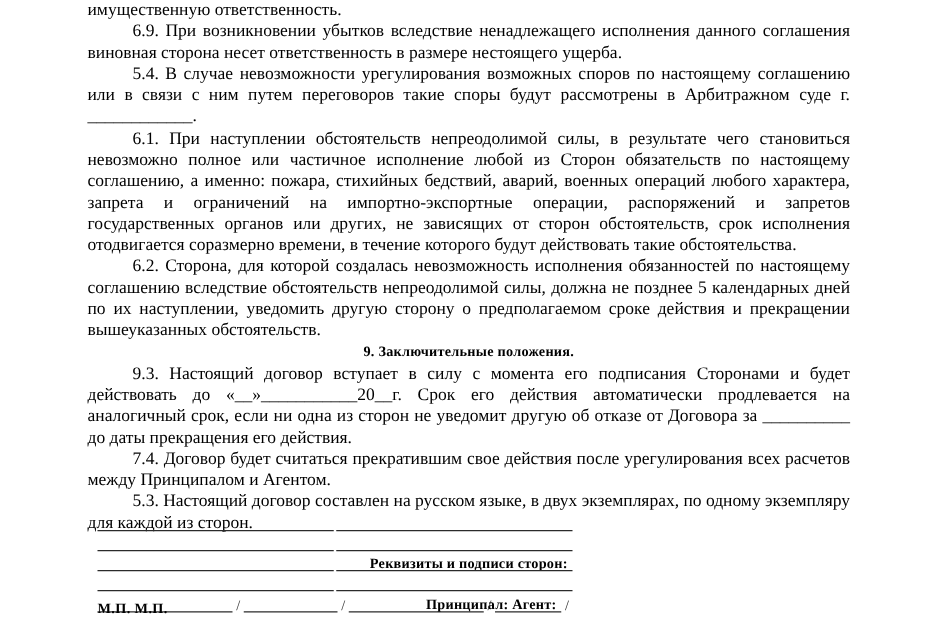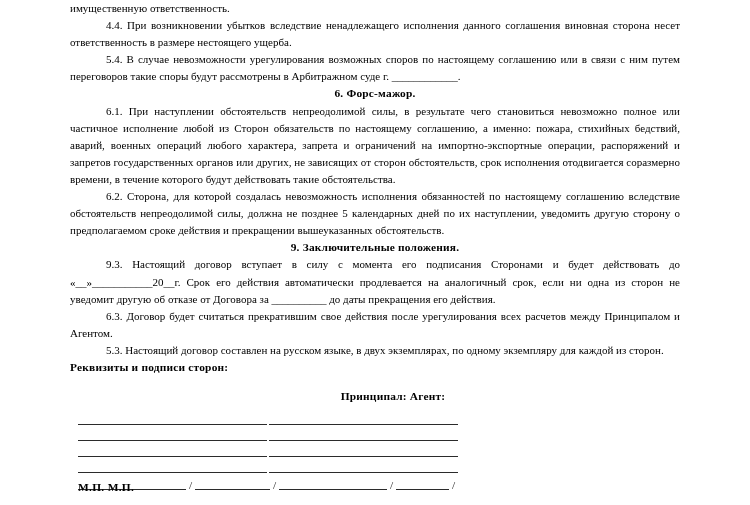--- a/index.html
+++ b/index.html
@@ -23,46 +23,47 @@
   }
   .doc-body {
     position: absolute;
     left: 70px;
     top: 0px;
     width: 610px;
   }
   p.para {
     margin: 0;
     padding: 0;
-    font-size: 11px;
+    font-size: 14px;
     line-height: 17.1px;
     text-align: justify;
     text-justify: inter-word;
     text-indent: 0;
     word-spacing: 0px;
     hyphens: none;
   }
   p.para.indented {
     text-indent: 36px;
   }
   h2.section-title {
     margin: 0;
     padding: 0;
     font-size: 11.4px;
     line-height: 17.1px;
     font-weight: bold;
     text-align: center;
     letter-spacing: 0.2px;
   }
   h2.block-title {
-    margin: 0;
+    margin: 16px;
     padding: 0;
     font-size: 11.4px;
     line-height: 17.1px;
     font-weight: bold;
+    text-align: center;
     letter-spacing: 0.2px;
   }
   .parties-label {
     margin: 12px;
     padding: 0;
     font-size: 11.4px;
     line-height: 17.1px;
     font-weight: bold;
     text-align: center;
     text-indent: 36px;
@@ -121,38 +122,37 @@
 </style>
 </head>
 <body>
 
 <div class="page">
 
   <div class="doc-body">
 
     <p class="para">имущественную ответственность.</p>
 
-    <p class="para indented">4.4. При возникновении убытков вследствие ненадлежащего исполнения данного соглашения виновная сторона несет ответственность в размере нестоящего ущерба.</p>
+    <p class="para indented">6.9. При возникновении убытков вследствие ненадлежащего исполнения данного соглашения виновная сторона несет ответственность в размере нестоящего ущерба.</p>
 
 
     <p class="para indented">5.4. В случае невозможности урегулирования возможных споров по настоящему соглашению или в связи с ним путем переговоров такие споры будут рассмотрены в Арбитражном суде г. ____________.</p>
 
-    <h2 class="section-title">6. Форс-мажор.</h2>
 
     <p class="para indented">6.1. При наступлении обстоятельств непреодолимой силы, в результате чего становиться невозможно полное или частичное исполнение любой из Сторон обязательств по настоящему соглашению, а именно: пожара, стихийных бедствий, аварий, военных операций любого характера, запрета и ограничений на импортно-экспортные операции, распоряжений и запретов государственных органов или других, не зависящих от сторон обстоятельств, срок исполнения отодвигается соразмерно времени, в течение которого будут действовать такие обстоятельства.</p>
 
     <p class="para indented">6.2. Сторона, для которой создалась невозможность исполнения обязанностей по настоящему соглашению вследствие обстоятельств непреодолимой силы, должна не позднее 5 календарных дней по их наступлении, уведомить другую сторону о предполагаемом сроке действия и прекращении вышеуказанных обстоятельств.</p>
 
     <h2 class="section-title">9. Заключительные положения.</h2>
 
     <p class="para indented">9.3. Настоящий договор вступает в силу с момента его подписания Сторонами и будет действовать до «__»___________20__г. Срок его действия автоматически продлевается на аналогичный срок, если ни одна из сторон не уведомит другую об отказе от Договора за __________ до даты прекращения его действия.</p>
 
 
 
-    <p class="para indented">6.3. Договор будет считаться прекратившим свое действия после урегулирования всех расчетов между Принципалом и Агентом.</p>
+    <p class="para indented">7.4. Договор будет считаться прекратившим свое действия после урегулирования всех расчетов между Принципалом и Агентом.</p>
 
     <p class="para indented">5.3. Настоящий договор составлен на русском языке, в двух экземплярах, по одному экземпляру для каждой из сторон.</p>
 
     <h2 class="block-title">Реквизиты и подписи сторон:</h2>
 
     <p class="parties-label">Принципал: Агент:</p>
 
   </div>
 
   <div class="sign-block">

